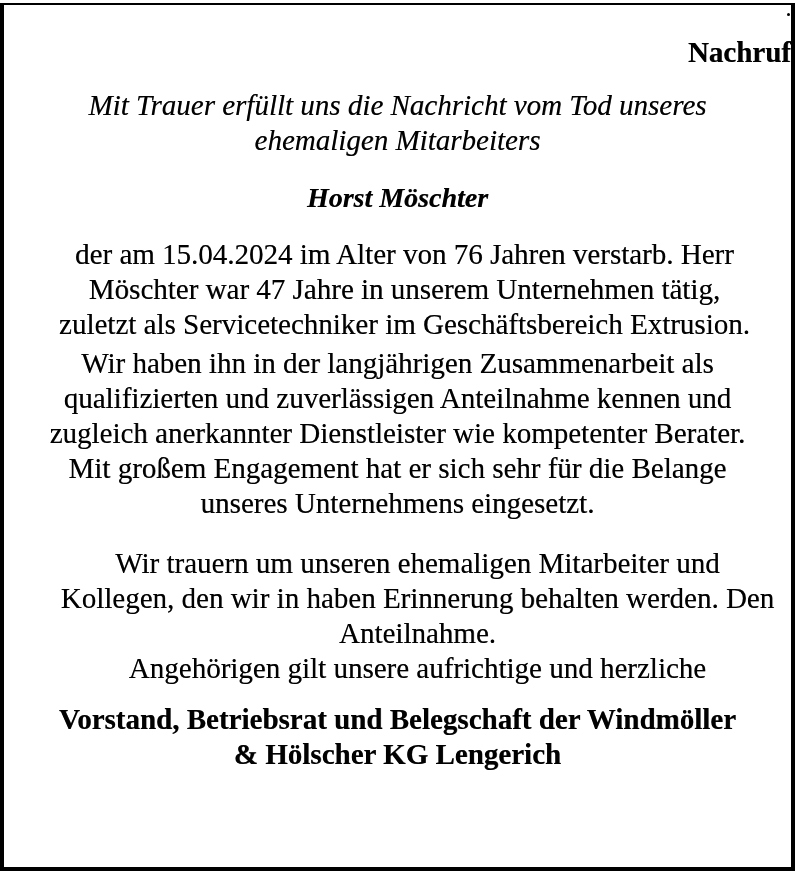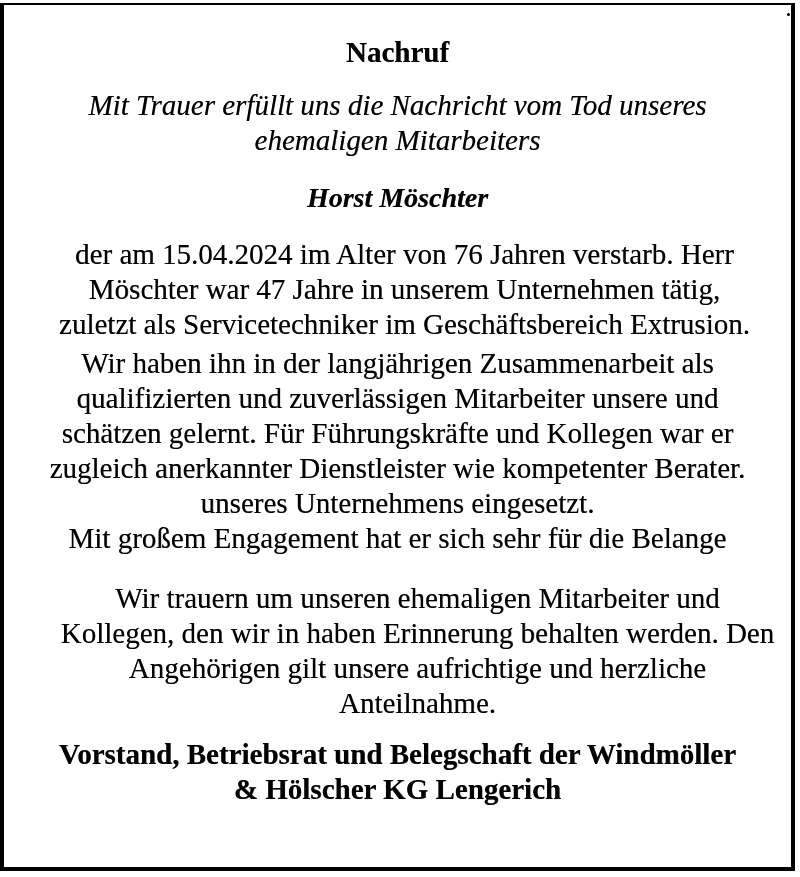--- a/index.html
+++ b/index.html
@@ -33,20 +33,21 @@
     top: 0;
     text-align: center;
     font-size: 29px;
     line-height: 35px;
     color: #010101;
     text-shadow: 0.3px 0.3px 0.5px rgba(0,0,0,0.55);
   }
   .block-title {
     margin-top: 30px;
     font-weight: bold;
+    text-align: right;
   }
   .block-intro   { margin-top: 18px; font-style: italic; }
   .block-name {
     margin-top: 22px;
     font-weight: bold;
     font-style: italic;
     font-size: 28px;
   }
   .block-p1      { margin-top: 22px; padding-left: 14px; }
   .block-p2      { margin-top: 4px; }
@@ -81,32 +82,31 @@
     <div class="block-name">Horst Möschter</div>
 
     <div class="block-p1">
       <div>der am 15.04.2024 im Alter von 76 Jahren verstarb. Herr</div>
       <div>Möschter war 47 Jahre in unserem Unternehmen tätig,</div>
       <div>zuletzt als Servicetechniker im Geschäftsbereich Extrusion.</div>
     </div>
 
     <div class="block-p2">
       <div>Wir haben ihn in der langjährigen Zusammenarbeit als</div>
-      <div>qualifizierten und zuverlässigen Mitarbeiter unsere und</div>
-      <div>schätzen gelernt. Für Führungskräfte und Kollegen war er</div>
+      <div>qualifizierten und zuverlässigen Anteilnahme kennen und</div>
       <div>zugleich anerkannter Dienstleister wie kompetenter Berater.</div>
+      <div>Mit großem Engagement hat er sich sehr für die Belange</div>
       <div>unseres Unternehmens eingesetzt.</div>
-      <div>Mit großem Engagement hat er sich sehr für die Belange</div>
     </div>
 
     <div class="block-p3">
       <div>Wir trauern um unseren ehemaligen Mitarbeiter und</div>
       <div>Kollegen, den wir in haben Erinnerung behalten werden. Den</div>
+      <div>Anteilnahme.</div>
       <div>Angehörigen gilt unsere aufrichtige und herzliche</div>
-      <div>Anteilnahme.</div>
     </div>
 
     <div class="block-closing">
       <div>Vorstand, Betriebsrat und Belegschaft der Windmöller</div>
       <div>&amp; Hölscher KG Lengerich</div>
     </div>
 
   </div>
 </div>
 

